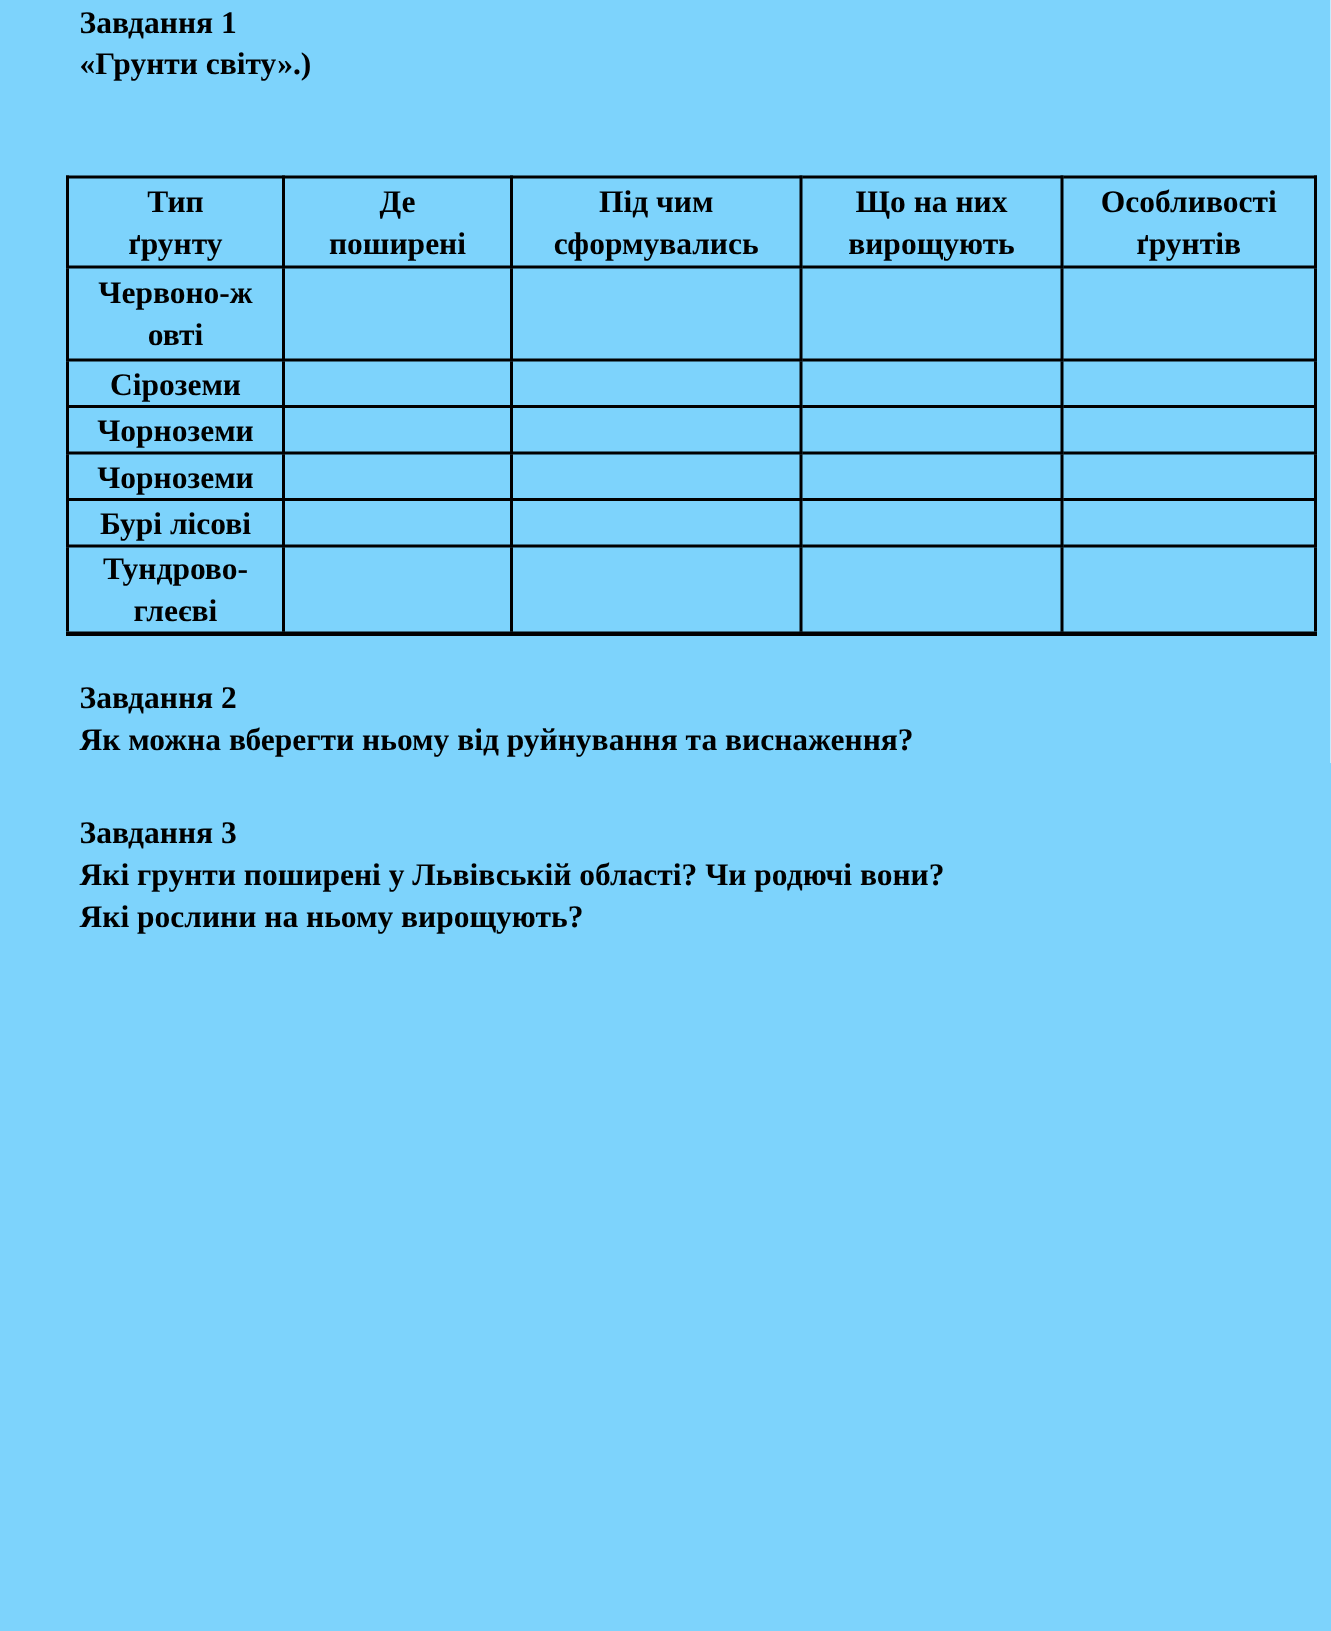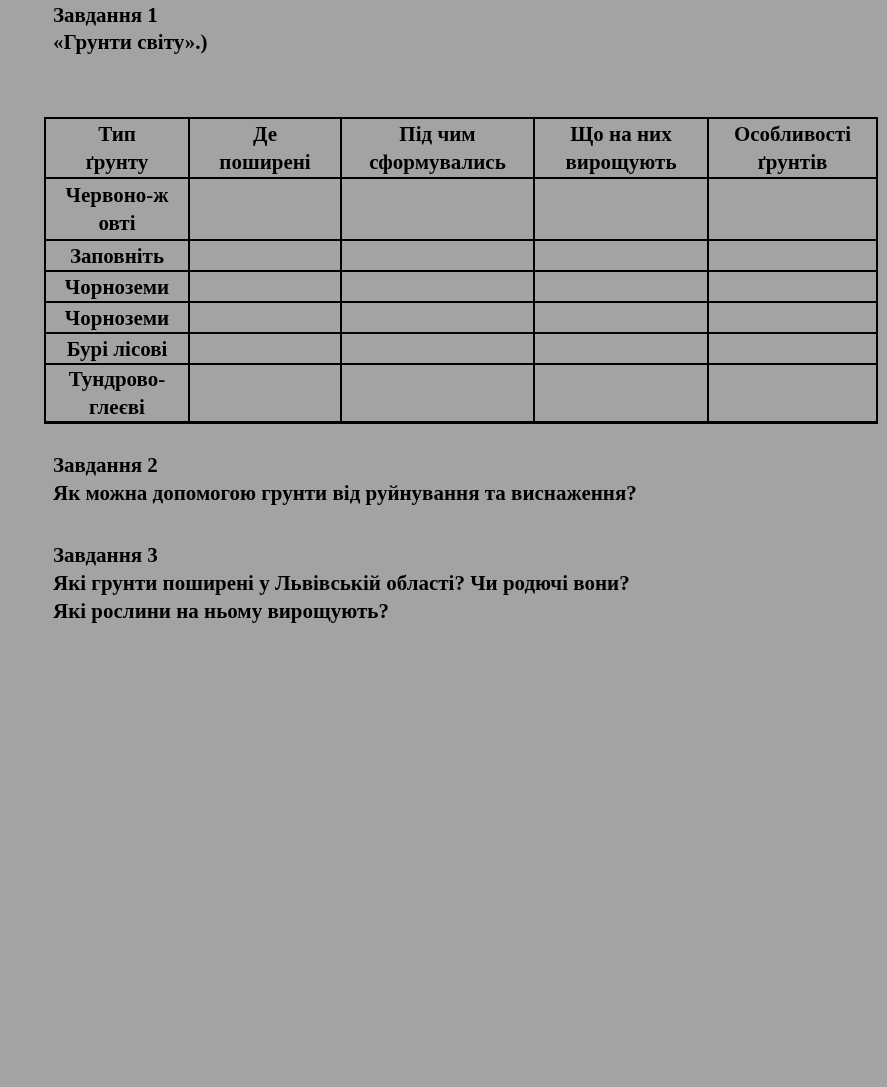--- a/index.html
+++ b/index.html
@@ -1,20 +1,20 @@
 <!DOCTYPE html>
 <html><head>
 <meta charset="utf-8">
 <style>
   html, body { margin: 0; padding: 0; background: #ffffff; }
   .page {
     position: relative;
     width: 887px;
     height: 1087px;
-    background: #a3a3a3;
+    background: #7dd3fc;
     color: #000000;
     font-family: "Liberation Serif", serif;
     font-weight: bold;
     overflow: hidden;
   }
   .textblock {
     position: absolute;
     left: 53px;
     font-size: 21px;
     line-height: 27px;
@@ -83,21 +83,21 @@
     </tr>
     <tr class="row-tall">
       <td>Червоно-ж
 овті</td>
       <td></td>
       <td></td>
       <td></td>
       <td></td>
     </tr>
     <tr class="row-short">
-      <td>Заповніть</td>
+      <td>Сіроземи</td>
       <td></td>
       <td></td>
       <td></td>
       <td></td>
     </tr>
     <tr class="row-short">
       <td>Чорноземи</td>
       <td></td>
       <td></td>
       <td></td>
@@ -123,21 +123,21 @@
       <td></td>
       <td></td>
       <td></td>
       <td></td>
     </tr>
   </tbody>
     </table>
 
   <div class="textblock task2">
     <div>Завдання 2</div>
-    <div>Як можна допомогою грунти від руйнування та виснаження?</div>
+    <div>Як можна вберегти ньому від руйнування та виснаження?</div>
   </div>
 
   <div class="textblock task3">
     <div>Завдання 3</div>
     <div>Які грунти поширені у Львівській області? Чи родючі вони?</div>
     <div>Які рослини на ньому вирощують?</div>
   </div>
 
 </div>
 

